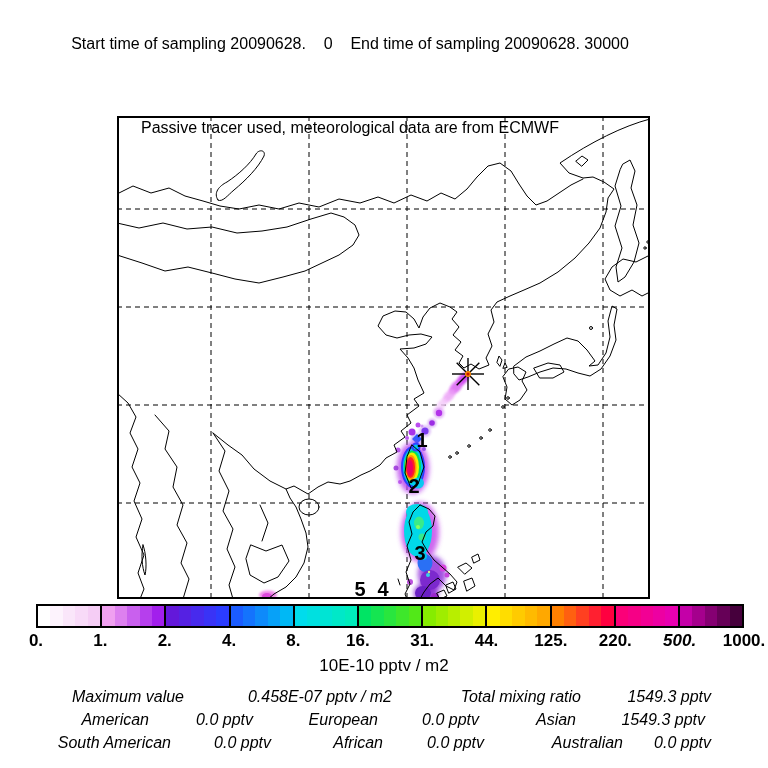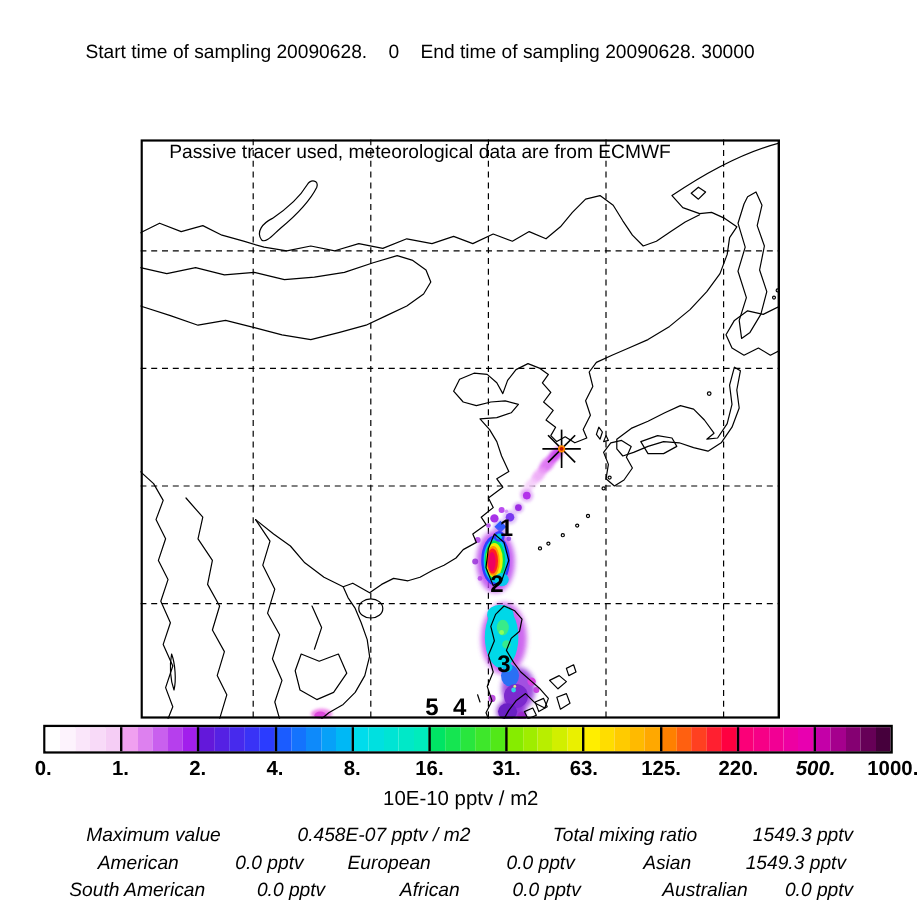--- a/index.html
+++ b/index.html
@@ -232,38 +232,38 @@
       <div class="cb-cell" style="background: rgb(70, 0, 60);"></div>
     </div>
   <div id="cb-ticks">
       <span class="cb-tick" style="left: 0%;">0.</span>
       <span class="cb-tick" style="left: 9.09091%;">1.</span>
       <span class="cb-tick" style="left: 18.1818%;">2.</span>
       <span class="cb-tick" style="left: 27.2727%;">4.</span>
       <span class="cb-tick" style="left: 36.3636%;">8.</span>
       <span class="cb-tick" style="left: 45.4545%;">16.</span>
       <span class="cb-tick" style="left: 54.5455%;">31.</span>
-      <span class="cb-tick" style="left: 63.6364%;">63.</span>
+      <span class="cb-tick" style="left: 63.6364%;">44.</span>
       <span class="cb-tick" style="left: 72.7273%;">125.</span>
       <span class="cb-tick" style="left: 81.8182%;">220.</span>
       <span class="cb-tick" style="left: 90.9091%; font-style: italic;">500.</span>
       <span class="cb-tick" style="left: 100%;">1000.</span>
     </div>
   <div id="cb-unit">10E-10 pptv / m2</div>
 
   <div id="srow1" class="srow">
     <span style="right:584px">Maximum value</span>
     <span style="right:376px">0.458E-07 pptv / m2</span>
     <span style="right:187px">Total mixing ratio</span>
     <span style="right:57px">1549.3 pptv</span>
   </div>
   <div id="srow2" class="srow">
     <span style="right:619px">American</span>
     <span style="right:515px">0.0 pptv</span>
-    <span style="right:409px">European</span>
+    <span style="right:390px">European</span>
     <span style="right:289px">0.0 pptv</span>
     <span style="right:192px">Asian</span>
     <span style="right:63px">1549.3 pptv</span>
   </div>
   <div id="srow3" class="srow">
     <span style="right:597px">South American</span>
     <span style="right:497px">0.0 pptv</span>
     <span style="right:385px">African</span>
     <span style="right:284px">0.0 pptv</span>
     <span style="right:145px">Australian</span>

